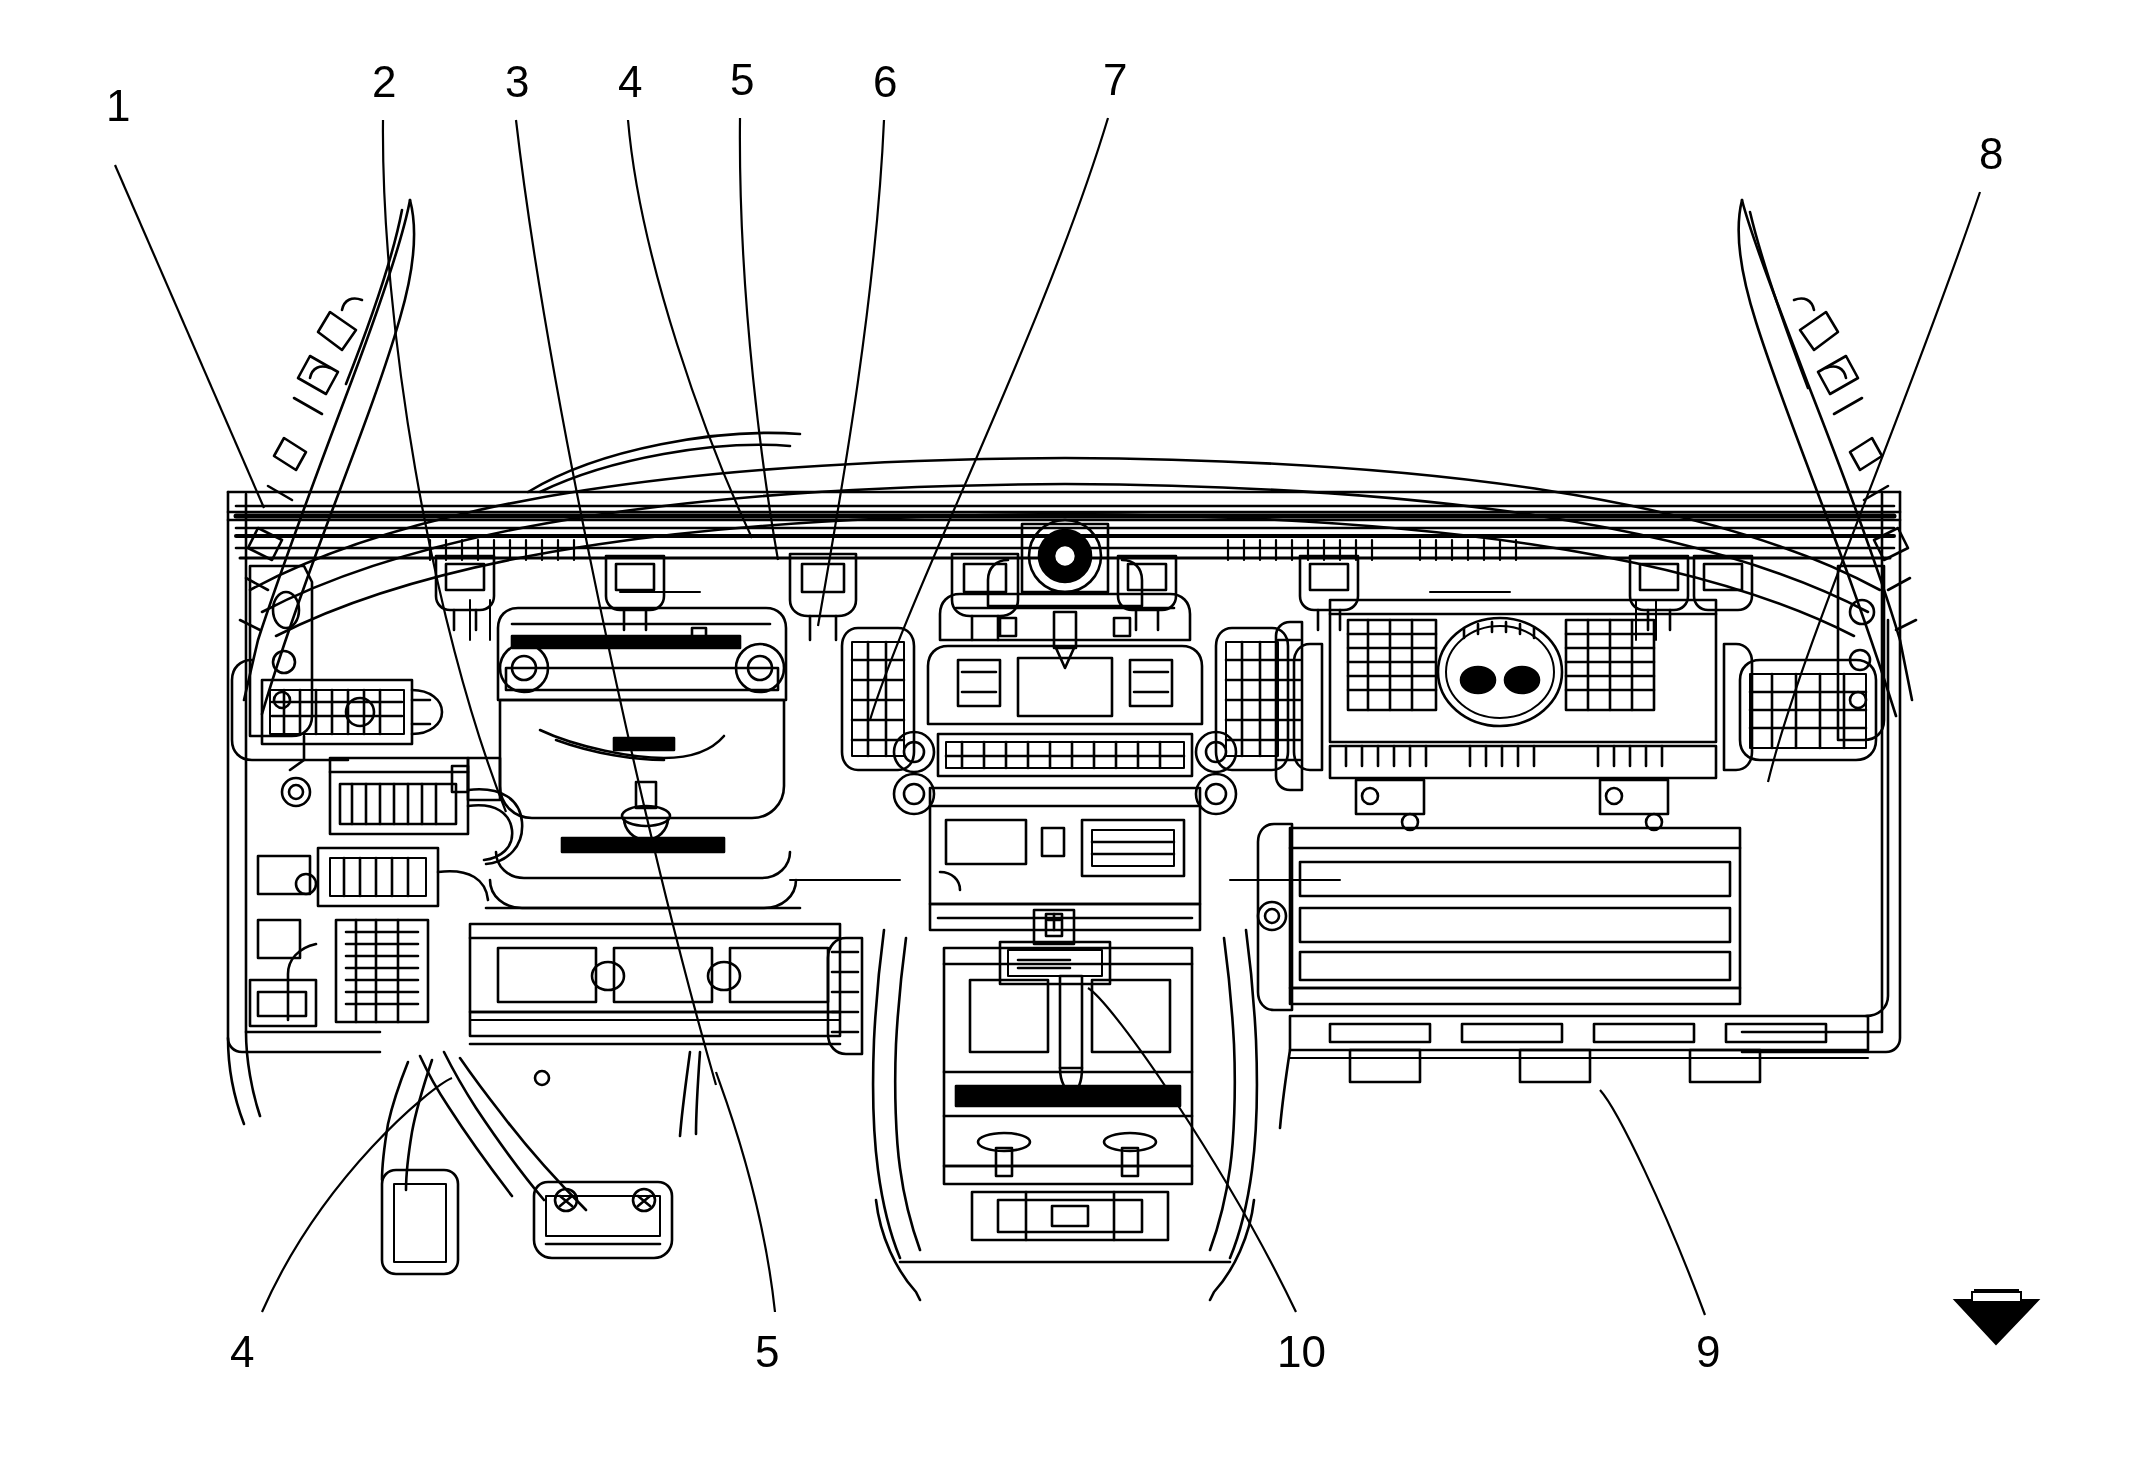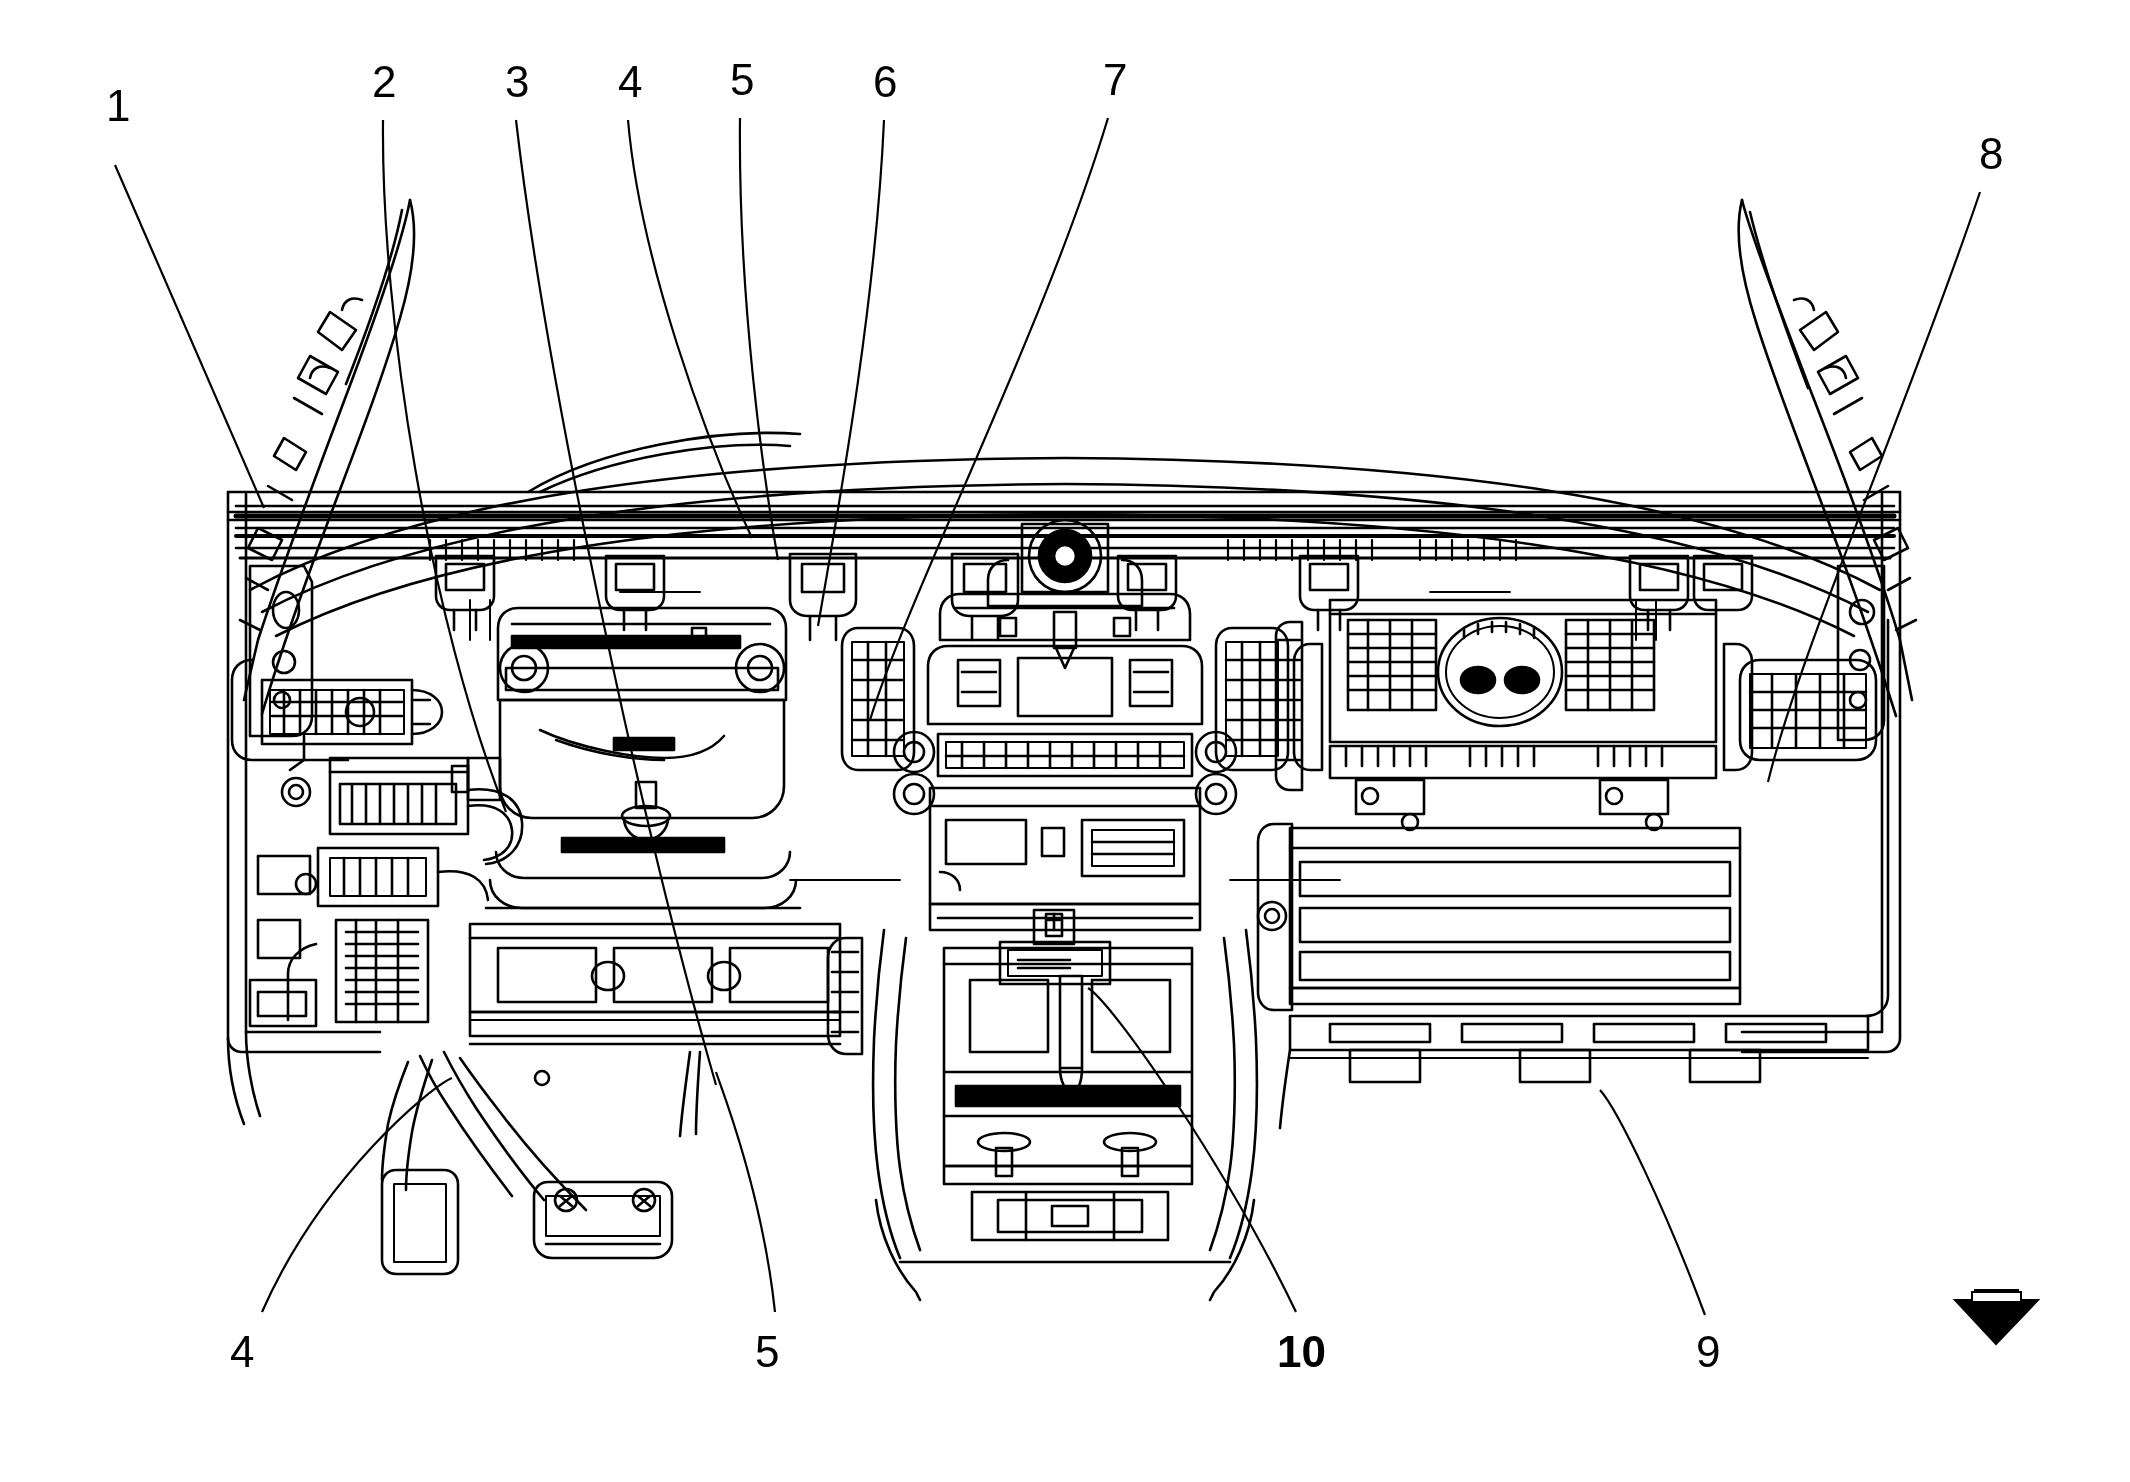--- a/index.html
+++ b/index.html
@@ -487,17 +487,17 @@
 
   <div class="callout-label" style="left:106px;  top:84px;">1</div>
   <div class="callout-label" style="left:372px;  top:60px;">2</div>
   <div class="callout-label" style="left:505px;  top:60px;">3</div>
   <div class="callout-label" style="left:618px;  top:60px;">4</div>
   <div class="callout-label" style="left:730px;  top:58px;">5</div>
   <div class="callout-label" style="left:873px;  top:60px;">6</div>
   <div class="callout-label" style="left:1103px; top:58px;">7</div>
   <div class="callout-label" style="left:1979px; top:132px;">8</div>
   <div class="callout-label" style="left:1696px; top:1330px;">9</div>
-  <div class="callout-label" style="left:1277px; top:1330px;font-weight:bold;">10</div>
+  <div class="callout-label" style="left:1277px; top:1330px;">10</div>
   <div class="callout-label" style="left:755px;  top:1330px;">5</div>
   <div class="callout-label" style="left:230px;  top:1330px;">4</div>
 
 </div>
 
 </body></html>

